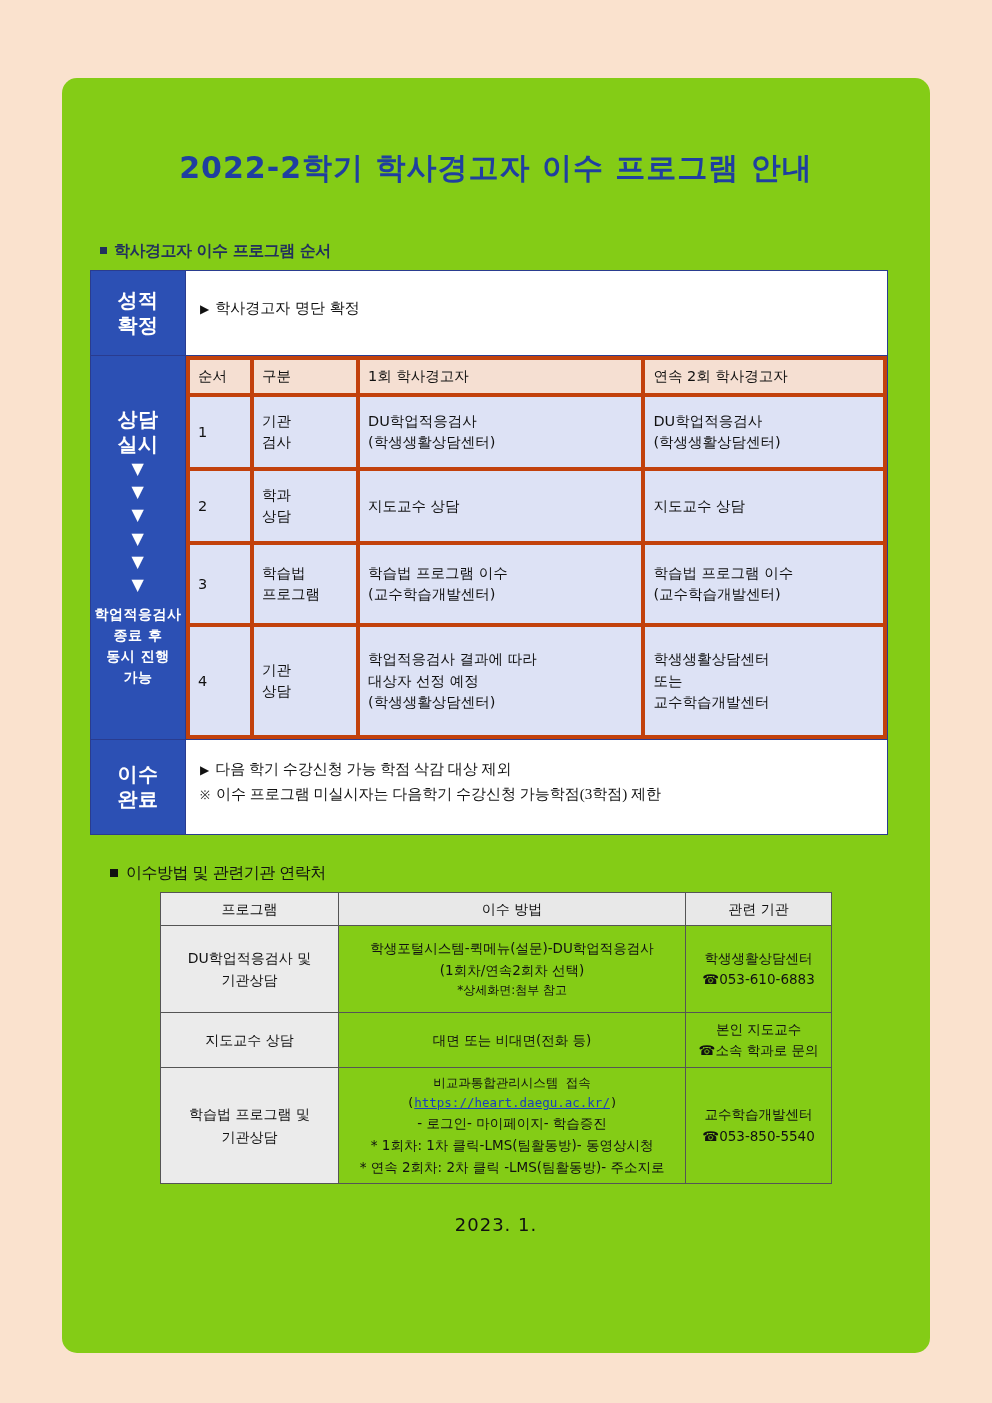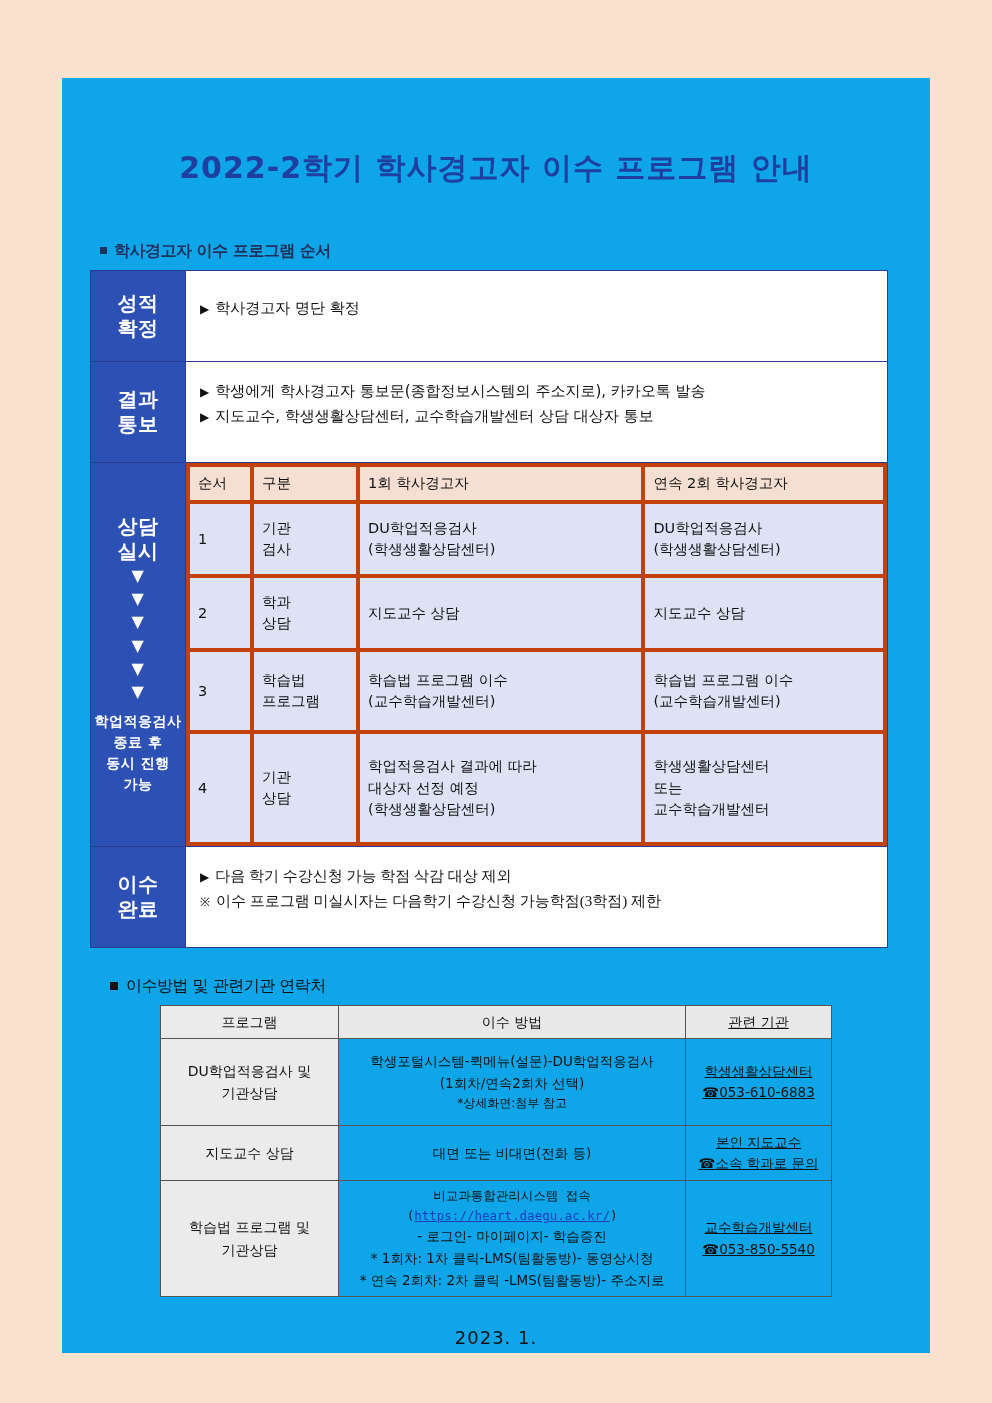--- a/index.html
+++ b/index.html
@@ -12,22 +12,23 @@
     background: #fae2ce;
     font-family: "DejaVu Sans", "Liberation Sans", sans-serif;
     overflow: hidden;
   }
   .page {
     position: absolute;
     left: 62px;
     top: 78px;
     width: 868px;
     height: 1275px;
-    background: #0ea5e9;
+    background: #84cc16;
     box-sizing: border-box;
+    border-radius: 15px;
   }
   .doc-title {
     margin-top: 70px;
     text-align: center;
     font-size: 30px;
     font-weight: bold;
     color: #1f3fa0;
     letter-spacing: 1px;
   }
   .section-head {
@@ -83,21 +84,21 @@
     text-align: center;
     line-height: 1.25;
     letter-spacing: 0.5px;
   }
   .arrows {
     color: #ffffff;
     font-size: 16px;
     line-height: 1.45;
   }
   .content-cell {
-    padding: 9px 10px 25px 14px;
+    padding: 9px 10px 19px 14px;
     font-size: 15px;
     color: #111;
     line-height: 1.65;
   }
   .content-cell .ln {
     white-space: nowrap;
   }
   .tri {
     color: #111;
     font-size: 12px;
@@ -156,21 +157,20 @@
     font-weight: normal;
     font-size: 14px;
   }
   .contact .prog {
     background: #ebebeb;
     width: 168px;
     font-size: 14px;
   }
   .contact .org {
     width: 136px;
-    text-decoration: underline;
   }
   .contact .method {
     width: 336px;
   }
   .small-note {
     font-size: 12px;
   }
   .ulink {
     text-decoration: underline;
     color: #1a3fbd;
@@ -200,30 +200,20 @@
 
   <table class="flow">
     <tbody>
         <tr>
       <td class="stage" rowspan="1">
         <div>성적</div>
         <div>확정</div>
       </td>
       <td class="content-cell" style="height:56px;">
         <div class="ln"><span class="tri">▶</span><span>학사경고자 명단 확정</span></div>
-      </td>
-    </tr>
-    <tr>
-      <td class="stage">
-        <div>결과</div>
-        <div>통보</div>
-      </td>
-      <td class="content-cell" style="height:66px;">
-        <div class="ln"><span class="tri">▶</span><span>학생에게 학사경고자 통보문(종합정보시스템의 주소지로), 카카오톡 발송</span></div>
-        <div class="ln"><span class="tri">▶</span><span>지도교수, 학생생활상담센터, 교수학습개발센터 상담 대상자 통보</span></div>
       </td>
     </tr>
     <tr>
       <td class="stage">
         <div style="padding-top:6px;">상담</div>
         <div>실시</div>
         <div class="arrows">
           <div>▼</div>
           <div>▼</div>
           <div>▼</div>

